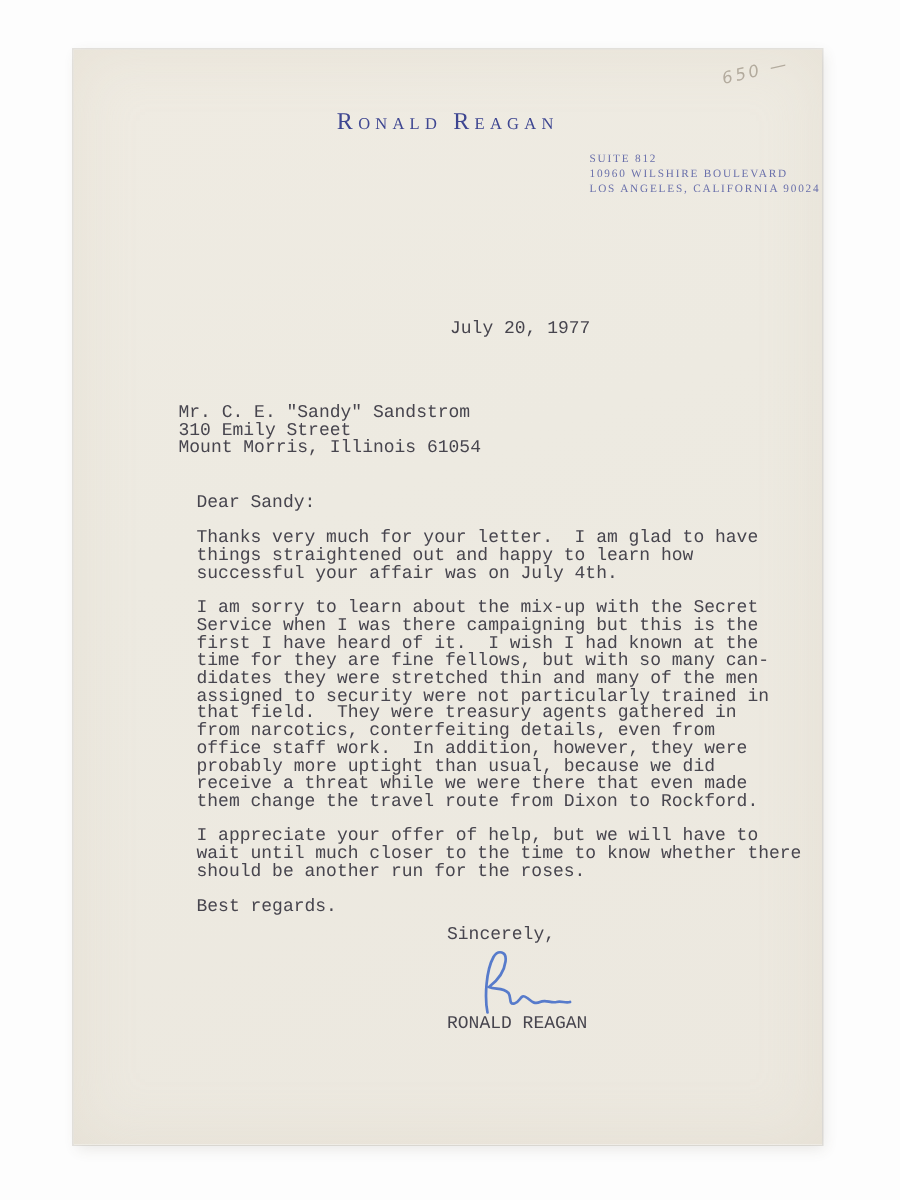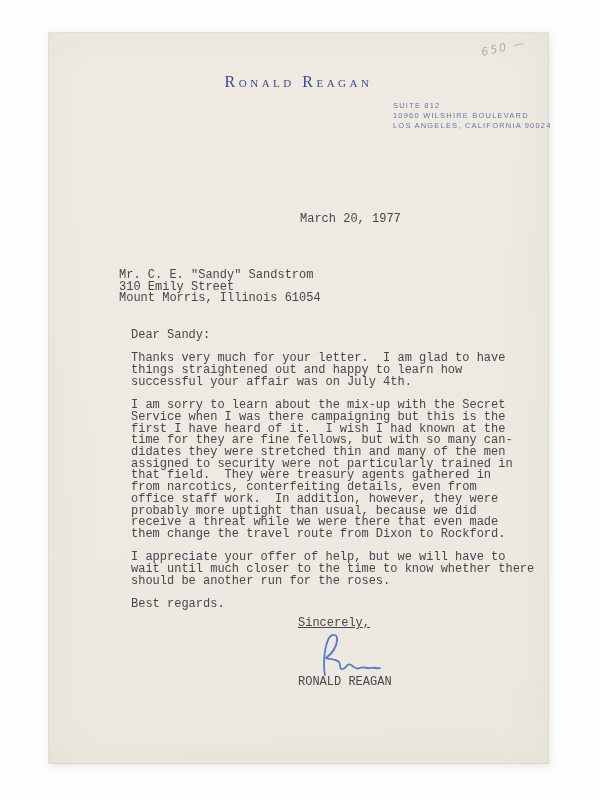--- a/index.html
+++ b/index.html
@@ -36,21 +36,21 @@
     font-family: "Liberation Serif", serif;
     font-variant: small-caps;
     font-size: 16px;
     letter-spacing: 3.5px;
     color: #3e4691;
   }
   .letterhead-address {
     position: absolute;
     left: 344px;
     top: 68px;
-    font-family: Liberation Sans, sans-serif;
+    font-family: Liberation Serif, serif;
     font-size: 7.5px;
     line-height: 10px;
     letter-spacing: 1.2px;
     color: #6a70ab;
     white-space: pre;
   }
   .pencil-note {
     position: absolute;
     left: 432px;
     top: 8px;
@@ -81,21 +81,20 @@
   }
   .letter-body {
     position: absolute;
     left: 82px;
     top: 297px;
   }
   .closing {
     position: absolute;
     left: 249px;
     top: 585px;
-    text-decoration: underline;
   }
   .signature {
     position: absolute;
     left: 264px;
     top: 596px;
     width: 78px;
     height: 50px;
   }
   .typed-name {
     position: absolute;
@@ -110,21 +109,21 @@
   <div class="paper">
 
     <div class="letterhead-name">Ronald Reagan</div>
 
     <div class="letterhead-address">SUITE 812
 10960 WILSHIRE BOULEVARD
 LOS ANGELES, CALIFORNIA 90024</div>
 
     <div class="pencil-note">650 —</div>
 
-    <div class="typewriter date-line">March 20, 1977</div>
+    <div class="typewriter date-line">July 20, 1977</div>
 
     <div class="typewriter recipient-address">Mr. C. E. "Sandy" Sandstrom
 310 Emily Street
 Mount Morris, Illinois 61054</div>
 
     <div class="typewriter letter-body">Dear Sandy:
 
 Thanks very much for your letter.  I am glad to have
 things straightened out and happy to learn how
 successful your affair was on July 4th.

